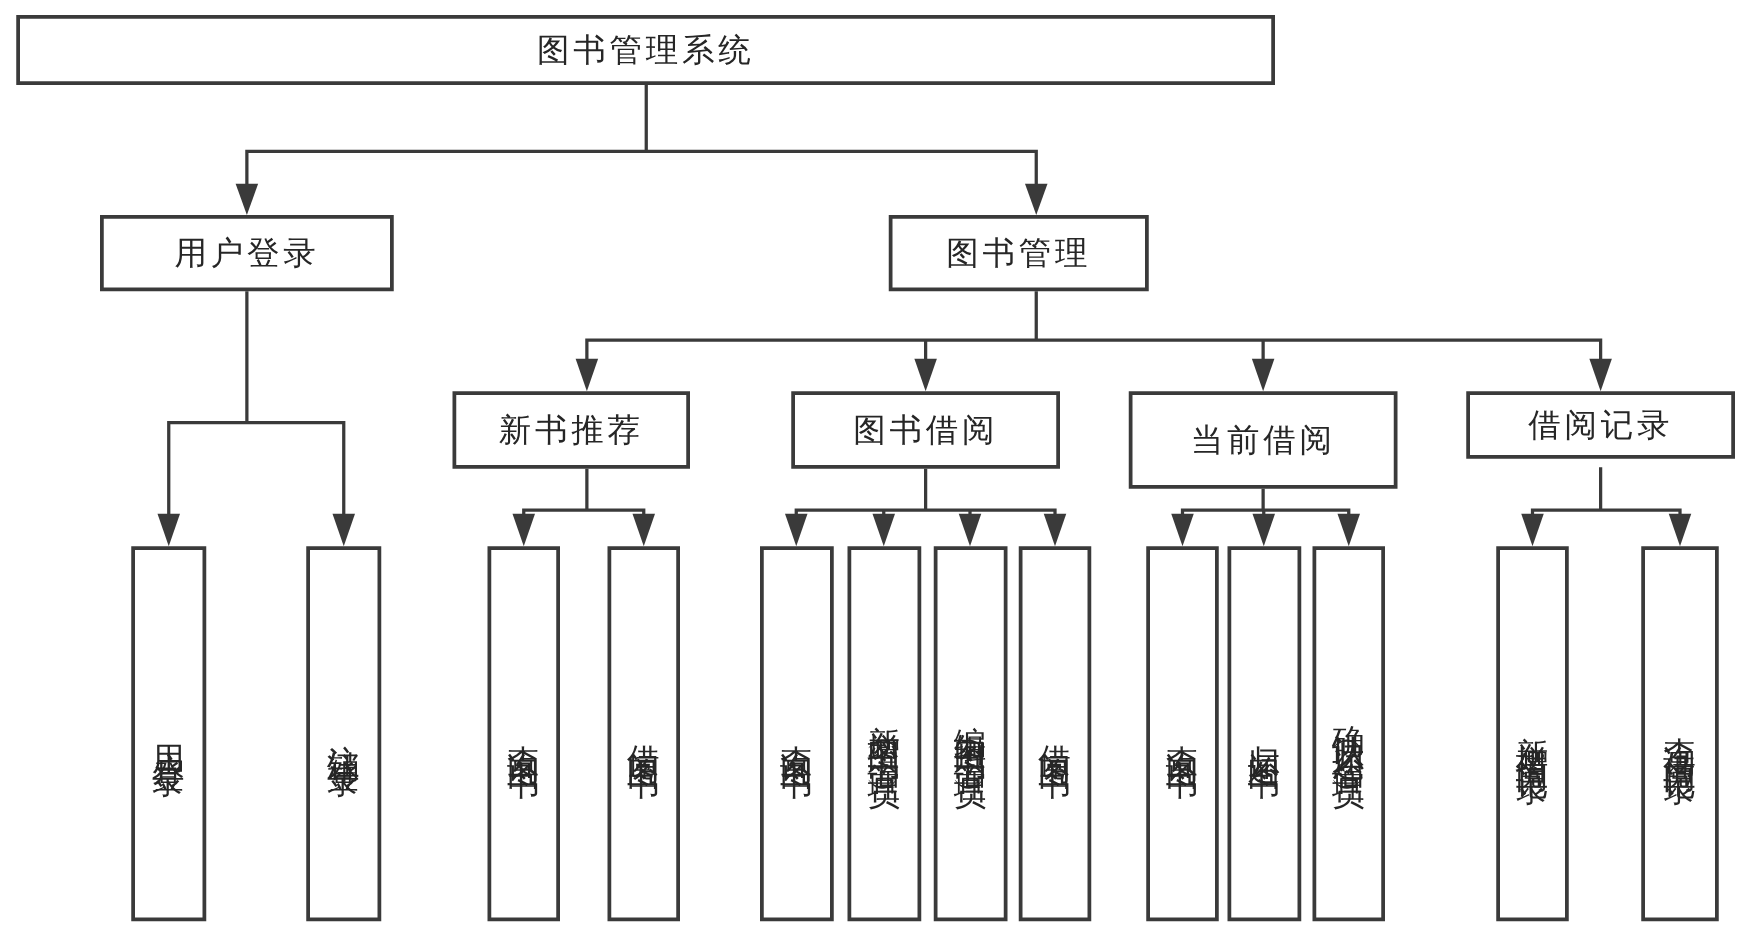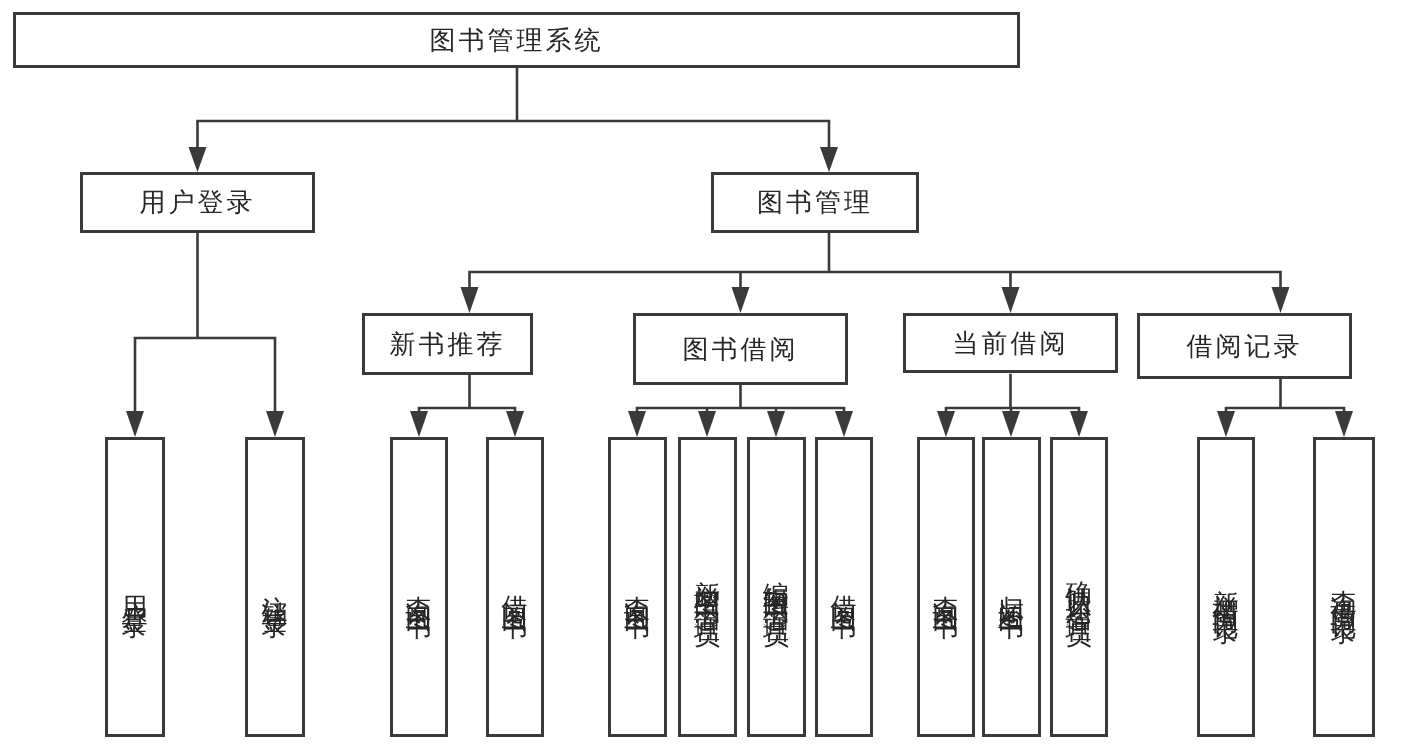--- a/index.html
+++ b/index.html
@@ -107,30 +107,30 @@
     <span>图书管理系统</span>
   </div>
 
   <div class="box hbox" style="left:80px;top:172px;width:235px;height:61px">
     <span>用户登录</span>
   </div>
   <div class="box hbox" style="left:711px;top:172px;width:208px;height:61px">
     <span>图书管理</span>
   </div>
 
-  <div class="box hbox" style="left:362px;top:313px;width:171px;height:62px">
+  <div class="box hbox" style="left:362px;top:313px;width:190px;height:62px">
     <span>新书推荐</span>
   </div>
-  <div class="box hbox" style="left:633px;top:313px;width:215px;height:72px">
+  <div class="box hbox" style="left:633px;top:313px;width:215px;height:62px">
     <span>图书借阅</span>
   </div>
-  <div class="box hbox" style="left:903px;top:313px;width:215px;height:60px">
+  <div class="box hbox" style="left:903px;top:313px;width:215px;height:78px">
     <span>当前借阅</span>
   </div>
-  <div class="box hbox" style="left:1137px;top:313px;width:215px;height:66px">
+  <div class="box hbox" style="left:1173px;top:313px;width:215px;height:54px">
     <span>借阅记录</span>
   </div>
 
   <div class="box vbox" style="left:105px;top:437px;width:60px;height:300px">
     <span>用户登录</span>
   </div>
   <div class="box vbox" style="left:245px;top:437px;width:60px;height:300px">
     <span>注销登录</span>
   </div>
 

